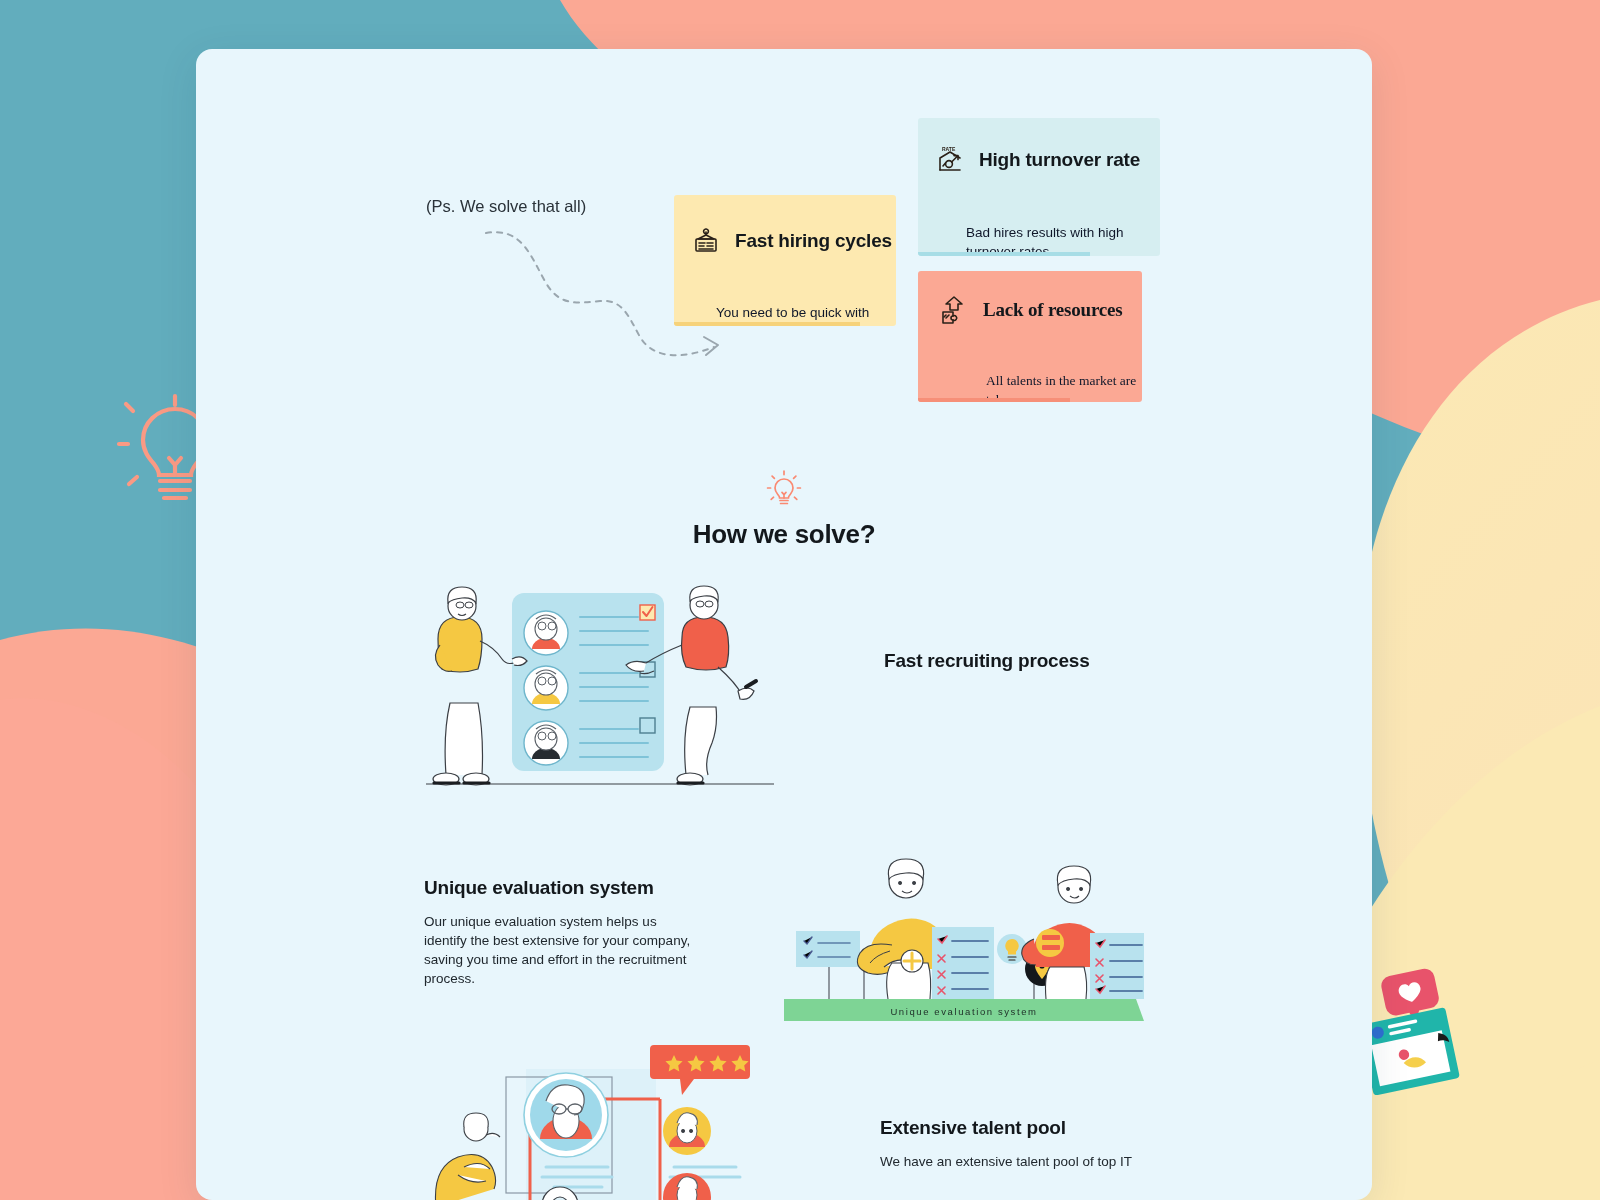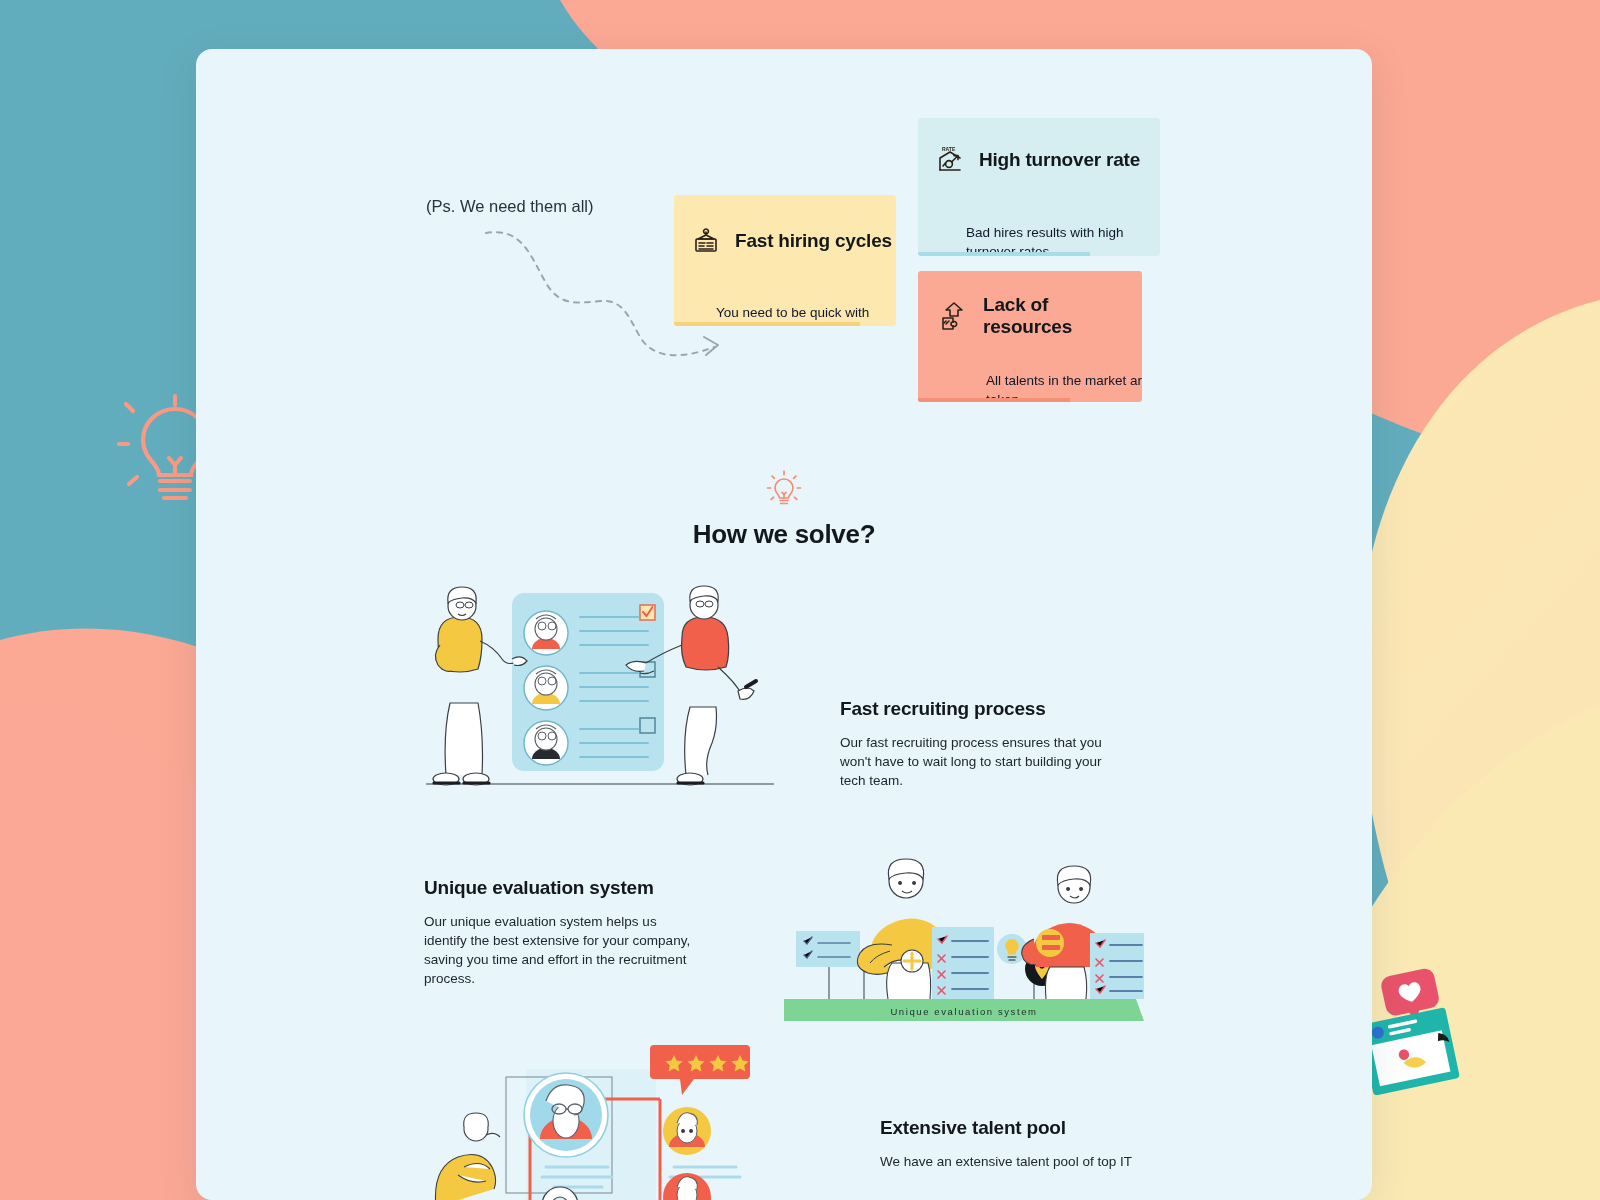--- a/index.html
+++ b/index.html
@@ -55,38 +55,38 @@
   .card-yellow .card-body{position:absolute;left:42px;top:66px;width:170px;}
   .card-yellow .accent{width:186px;background:#f6d27a;}
 
   
   .card-teal{left:722px;top:69px;width:242px;height:138px;background:#d6eef1;}
   .card-teal .card-head{position:absolute;left:16px;top:26px;}
   .card-teal .card-body{position:absolute;left:48px;top:63px;width:170px;}
   .card-teal .accent{width:172px;background:#a7dde6;}
 
   
-  .card-salmon{left:722px;top:222px;width:224px;height:131px;background:#fba894;}
+  .card-salmon{left:722px;top:222px;width:224px;height:131px;background:#fba894;font-family:Liberation Serif, serif;}
   .card-salmon .card-head{position:absolute;left:20px;top:23px;}
   .card-salmon .card-body{position:absolute;left:68px;top:58px;width:170px;}
   .card-salmon .accent{width:152px;background:#f68f78;}
 
   
   .solve-head{position:absolute;left:0;top:420px;width:1176px;text-align:center;}
   .solve-bulb{width:36px;height:40px;display:inline-block;}
   .solve-title{
     margin-top:6px;font-size:26px;font-weight:700;color:#13181c;letter-spacing:-.3px;
   }
 
   
   .feature{position:absolute;}
   .f-title{font-size:19px;font-weight:700;color:#13181c;letter-spacing:-.2px;margin:0 0 13px;}
   .f-body{font-size:13.5px;line-height:19px;color:#20282e;margin:0;}
 
-  .f1-text{left:644px;top:601px;width:270px;margin-top:48px;}
+  .f1-text{left:688px;top:601px;width:270px;}
   .f1-art{left:228px;top:530px;width:360px;height:215px;}
 
   .f2-text{left:228px;top:828px;width:272px;}
   .f2-art{left:588px;top:790px;width:360px;height:185px;}
 
   .f3-text{left:684px;top:1068px;width:280px;}
   .f3-art{left:238px;top:990px;width:350px;height:170px;}
 
   svg{display:block;}
 </style>
@@ -143,21 +143,21 @@
         <path d="M58,96 c8,-6 18,-4 22,4 c-7,5 -17,4 -22,-4 Z" fill="#f5cf4c"></path>
         <circle cx="60" cy="88" r="5.2" fill="#e8536b"></circle>
         <path d="M98,74 c6,2 9,6 9,11 c-4,-3 -7,-4 -11,-3 Z" fill="#1a1a1a"></path>
       </g>
     </svg>
   </div>
 
   <div class="panel">
 
     <section class="problems">
-      <div class="psub">(Ps. We need them all)</div>
+      <div class="psub">(Ps. We solve that all)</div>
 
       <svg class="dash-arrow" viewBox="0 0 260 150">
         <path d="M4,12 C40,6 48,34 64,62 C78,86 96,82 118,80 C140,78 146,94 158,116 C170,136 196,140 232,126" fill="none" stroke="#9aa6ae" stroke-width="2" stroke-dasharray="5 6" stroke-linecap="round"></path>
         <path d="M222,116 l14,8 l-12,10" fill="none" stroke="#9aa6ae" stroke-width="2" stroke-linecap="round" stroke-linejoin="round"></path>
       </svg>
 
       <div class="card card-yellow">
         <div class="card-head">
           <svg class="card-ico" viewBox="0 0 32 32">
             <g fill="none" stroke="#2a2118" stroke-width="1.6" stroke-linecap="round" stroke-linejoin="round">
@@ -220,21 +220,20 @@
           <path d="M31.4,19 h3 M1.6,19 h3"></path>
           <path d="M27.6,9.4 l2.3,-2.3 M8.4,9.4 l-2.3,-2.3"></path>
           <path d="M28.4,28.2 l2.4,2.2 M7.6,28.2 l-2.4,2.2"></path>
         </g>
       </svg>
       <div class="solve-title">How we solve?</div>
     </div>
 
     <div class="feature f1-text">
       <h2 class="f-title">Fast recruiting process</h2>
-      <p class="f-body">Our fast recruiting process ensures that you won't have to wait long to start building your tech team.</p>
     </div>
 
     <svg class="feature f1-art" viewBox="0 0 360 215">
 
       <path d="M2,205 H350" stroke="#3b3f45" stroke-width="1.1" fill="none"></path>
 
       <rect x="88" y="14" width="152" height="178" rx="12" fill="#b8e2ee"></rect>
 
       <g>
         <circle cx="122" cy="54" r="22" fill="#ffffff" stroke="#6fb6cc" stroke-width="1.4"></circle>

